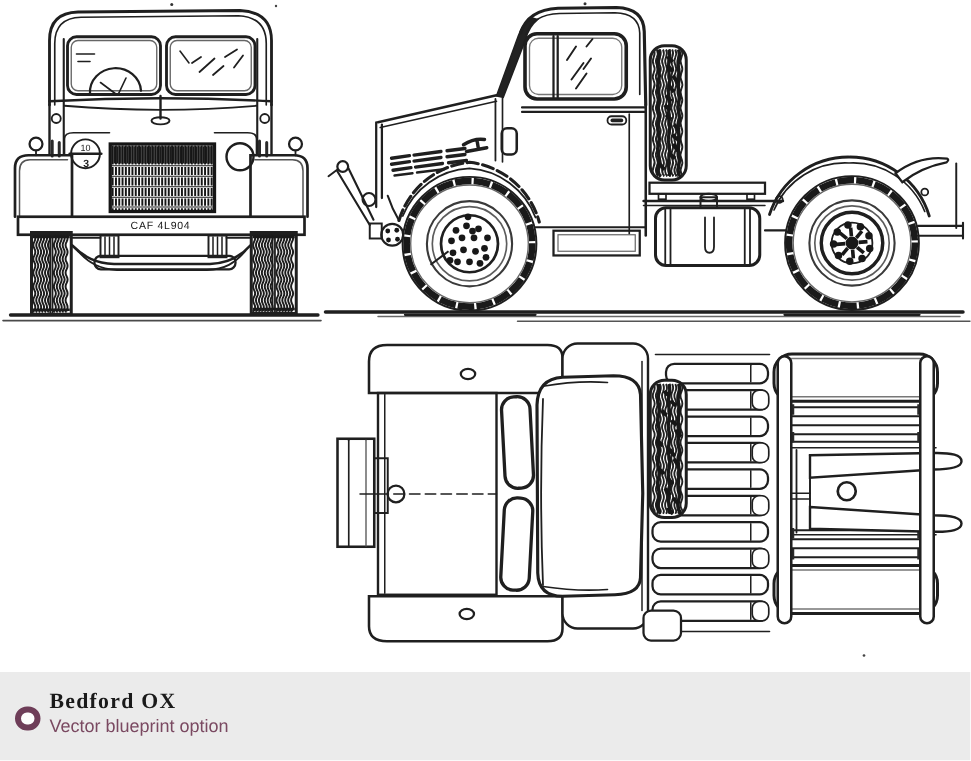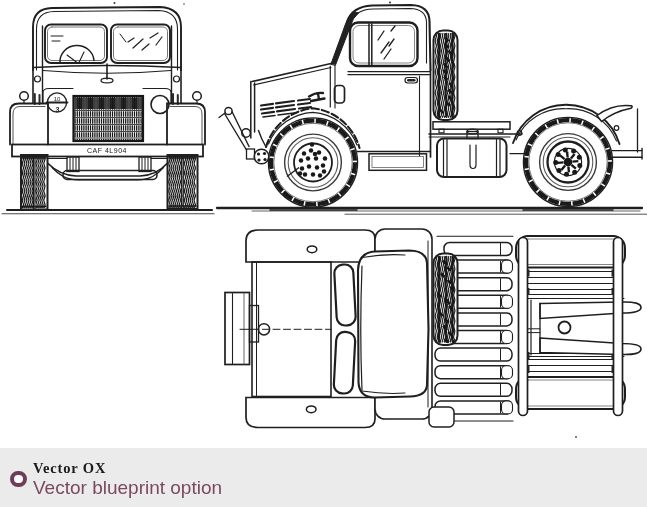--- a/index.html
+++ b/index.html
@@ -1,20 +1,20 @@
 <!DOCTYPE html>
 <html><head>
 <meta charset="utf-8">
 <style>
   html,body { margin:0; padding:0; background:#fff; width:647px; height:507px; overflow:hidden; }
   .stage { position:relative; width:647px; height:507px; font-family:"Liberation Sans",sans-serif; }
   .bar { position:absolute; left:0; top:448px; width:647px; height:59px; background:#ebebeb; }
   .ring { position:absolute; left:10px; top:470.6px; width:8.6px; height:8.6px; border:4px solid #6e3d58; border-radius:50%; background:#fdfdfd; }
   .title { position:absolute; left:33px; top:459.5px; font-family:"Liberation Serif",serif; font-weight:bold; font-size:14.5px; color:#1a1a1a; letter-spacing:0.85px; }
-  .sub { position:absolute; left:33px; top:477px; font-family:"Liberation Sans",sans-serif; font-size:19px; color:#7a4961; }
+  .sub { position:absolute; left:33px; top:477px; font-family:"Liberation Sans",sans-serif; font-size:12px; color:#7a4961; }
 </style>
 </head>
 <body>
 <div class="stage">
 <svg width="647" height="448" viewBox="0 0 647 448">
 <circle cx="114.5" cy="3" r="1" fill="#333" stroke="none"></circle>
 <circle cx="184" cy="4" r="0.8" fill="#444" stroke="none"></circle>
 <circle cx="390" cy="2.5" r="1" fill="#333" stroke="none"></circle>
 <circle cx="576" cy="437" r="0.9" fill="#444" stroke="none"></circle>
 <g stroke="#1f1f1f" fill="none" stroke-linecap="round">
@@ -300,15 +300,15 @@
 <path d="M540,338 L622,343.5 Q641,343.5 641,349 Q641,355 622,354.5 L540,352.5 Z" stroke-width="1.6"></path>
 <circle cx="564.5" cy="327.5" r="6" stroke-width="1.8"></circle>
 <path d="M540,303.5 V352.5" stroke-width="1.3" fill="none"></path>
 <path d="M528,328.8 H540 M528,332.6 H540" stroke-width="1.0" fill="none"></path>
 <rect x="518.5" y="237.5" width="9" height="178" rx="4.5" stroke-width="1.7"></rect>
 <rect x="613.5" y="237.5" width="9" height="178" rx="4.5" stroke-width="1.7"></rect>
 </g>
 </svg>
 <div class="bar"></div>
 <div class="ring"></div>
-<div class="title">Vector OX</div>
+<div class="title">Bedford OX</div>
 <div class="sub">Vector blueprint option</div>
 </div>
 
 </body></html>

